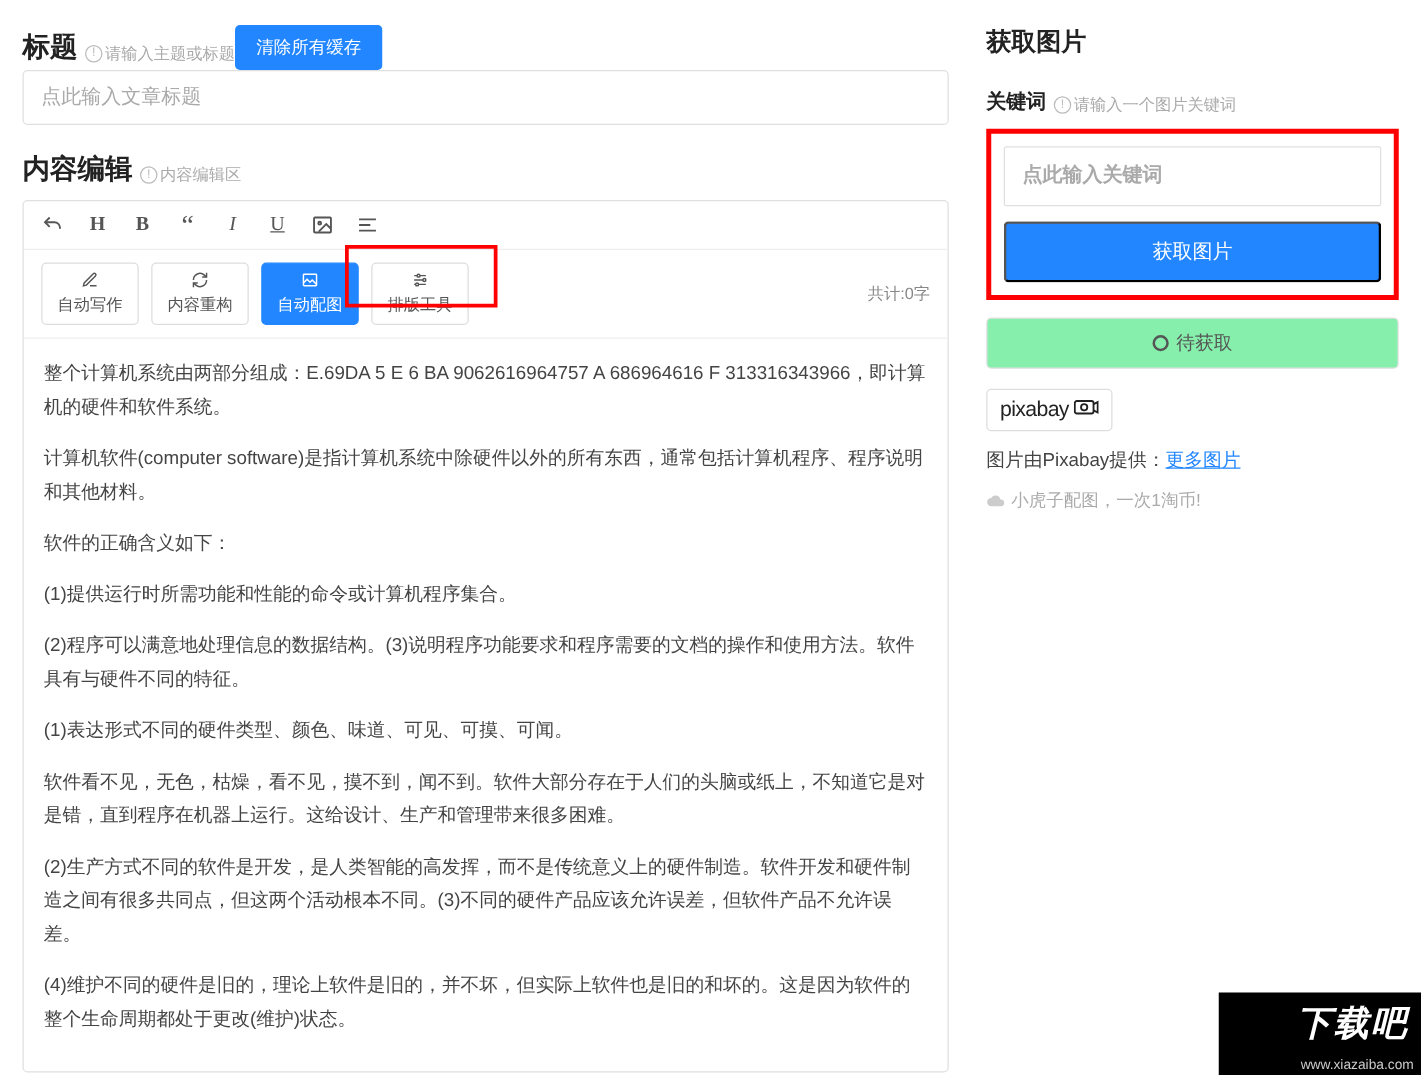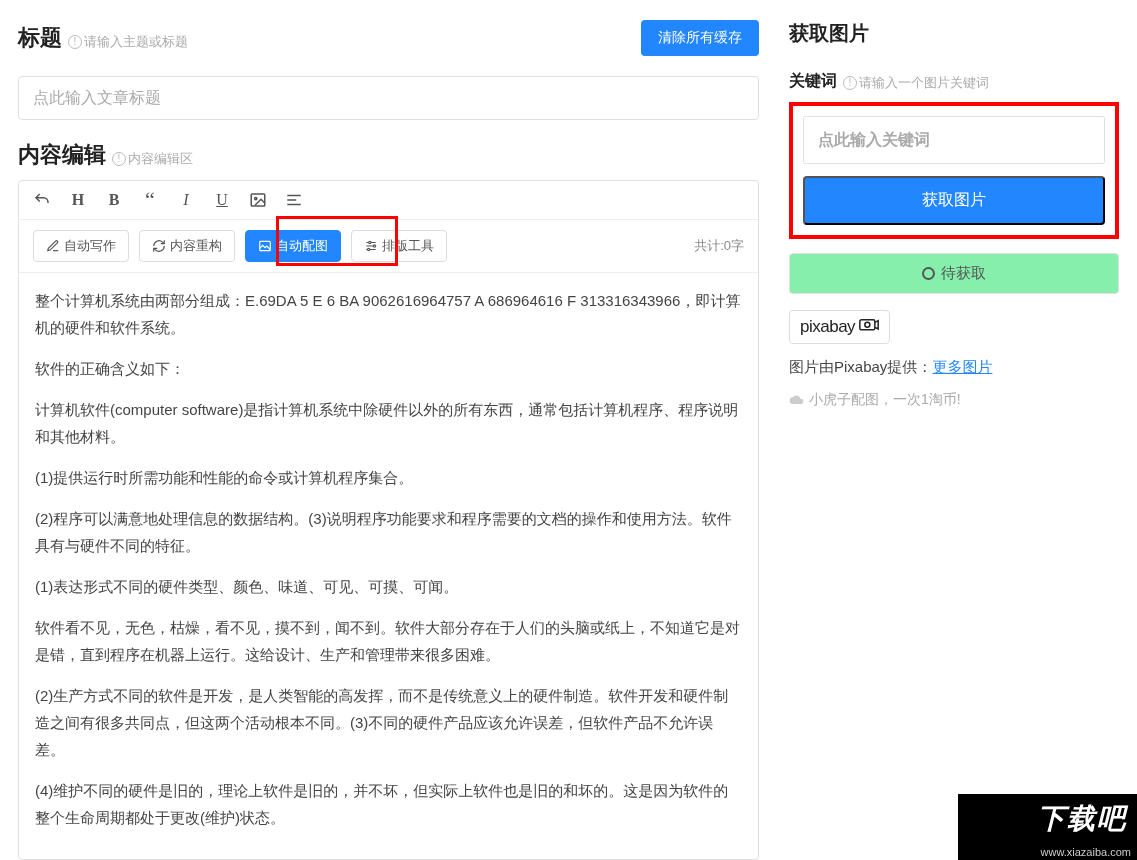--- a/index.html
+++ b/index.html
@@ -1,42 +1,42 @@
 <!DOCTYPE html>
 <html><head>
 <meta charset="utf-8">
 <style>
 * { margin: 0; padding: 0; box-sizing: border-box; }
 body { font-family: -apple-system, "PingFang SC", "Microsoft YaHei", sans-serif; background: #fff; color: #333; }
 .container { display: flex; width: 1137px; height: 860px; }
 .main { width: 777px; padding: 20px 18px 0 18px; }
 .sidebar { width: 360px; padding: 20px 18px 0 12px; position: relative; }
 
-.section-header { display: flex; align-items: center; justify-content: space-between; margin-bottom: 20px; }
+.section-header { display: flex; align-items: center; justify-content: flex-start; margin-bottom: 0; }
 .section-header-left { display: flex; align-items: baseline; gap: 6px; }
 .section-title { font-size: 22px; font-weight: 600; color: #222; }
 .section-hint { font-size: 13px; color: #aaa; display: flex; align-items: center; gap: 2px; }
 .section-hint-icon { display: inline-flex; width: 14px; height: 14px; border: 1px solid #bbb; border-radius: 50%; align-items: center; justify-content: center; font-size: 10px; color: #bbb; }
 
 .btn { display: inline-flex; align-items: center; gap: 4px; padding: 8px 16px; border-radius: 4px; font-size: 14px; cursor: pointer; border: 1px solid transparent; }
 .btn-primary { background: #2186ff; color: #fff; }
 .btn-primary-lg { background: #2186ff; color: #fff; width: 100%; justify-content: center; padding: 12px; font-size: 16px; border-radius: 4px; }
 
 .input-field { width: 100%; padding: 12px 14px; border: 1px solid #e0e0e0; border-radius: 4px; font-size: 16px; color: #333; background: #fff; }
 .input-field::placeholder { color: #aaa; }
 
 .content-section { margin-top: 20px; }
 
 .editor-box { border: 1px solid #e0e0e0; border-radius: 4px; margin-top: 10px; }
 .toolbar-row1 { display: flex; align-items: center; gap: 18px; padding: 10px 14px; border-bottom: 1px solid #eee; }
 .toolbar-icon { width: 18px; height: 18px; display: flex; align-items: center; justify-content: center; color: #555; cursor: pointer; }
 .toolbar-icon svg { width: 18px; height: 18px; }
 
 .toolbar-row2 { display: flex; align-items: center; gap: 10px; padding: 10px 14px; border-bottom: 1px solid #eee; position: relative; }
-.tool-btn { display: inline-flex; align-items: center; gap: 4px; padding: 6px 12px; border: 1px solid #ddd; border-radius: 4px; font-size: 13px; background: #fff; color: #555; cursor: pointer; }
+.tool-btn { display: inline-flex; align-items: center; gap: 4px; padding: 6px 12px; border: 1px solid #ddd; border-radius: 4px; font-size: 13px; background: #fff; color: #555; cursor: pointer; flex-direction: column; }
 .tool-btn.active { background: #2186ff; color: #fff; border-color: #2186ff; }
 .tool-btn-icon { width: 14px; height: 14px; display: inline-flex; }
 .word-count { margin-left: auto; font-size: 13px; color: #888; }
 
 .red-highlight { position: absolute; border: 3px solid #ff0000; pointer-events: none; }
 .red-highlight-1 { left: 257px; top: -4px; width: 122px; height: 50px; }
 
 .editor-content { padding: 14px 16px; font-size: 15px; line-height: 1.8; color: #444; }
 .editor-content p { margin-bottom: 14px; }
 
@@ -54,21 +54,21 @@
 .pixabay-badge { display: inline-flex; gap: 4px; border: 1px solid #ddd; border-radius: 4px; padding: 6px 10px; margin-bottom: 14px; }
 .pixabay-text { font-family: sans-serif; font-size: 17px; color: #222; letter-spacing: -0.5px; }
 .pixabay-icon { width: 20px; height: 14px; }
 
 .image-credit { font-size: 15px; color: #444; margin-bottom: 14px; }
 .image-credit a { color: #2186ff; text-decoration: underline; }
 
 .footer-note { font-size: 14px; color: #aaa; display: flex; align-items: center; gap: 4px; }
 .cloud-icon { width: 16px; height: 12px; }
 
-.watermark { position: absolute; right: 0; bottom: 0; width: 179px; }
+.watermark { position: absolute; right: 0; bottom: 0; width: 162px; }
 .watermark-main { background: #000; color: #fff; font-size: 28px; font-weight: bold; padding: 6px 10px; font-style: italic; letter-spacing: 2px; text-align: right; }
 .watermark-url { background: #000000; color: #ccc; font-size: 11px; padding: 2px 6px; text-align: right; }
 </style>
 </head>
 <body>
 
 <div class="container">
   <div class="main">
 
     <div class="section-header">
@@ -162,22 +162,22 @@
                 </svg>
               </span>
             <span>排版工具</span>
           </button>
           <span class="word-count">共计:0字</span>
           <div class="red-highlight red-highlight-1"></div>
         </div>
 
         <div class="editor-content">
           <p>整个计算机系统由两部分组成：E.69DA 5 E 6 BA 9062616964757 A 686964616 F 313316343966，即计算机的硬件和软件系统。</p>
+          <p>计算机软件(computer software)是指计算机系统中除硬件以外的所有东西，通常包括计算机程序、程序说明和其他材料。</p>
           <p>软件的正确含义如下：</p>
-          <p>计算机软件(computer software)是指计算机系统中除硬件以外的所有东西，通常包括计算机程序、程序说明和其他材料。</p>
           <p>(1)提供运行时所需功能和性能的命令或计算机程序集合。</p>
           <p>(2)程序可以满意地处理信息的数据结构。(3)说明程序功能要求和程序需要的文档的操作和使用方法。软件具有与硬件不同的特征。</p>
           <p>(1)表达形式不同的硬件类型、颜色、味道、可见、可摸、可闻。</p>
           <p>软件看不见，无色，枯燥，看不见，摸不到，闻不到。软件大部分存在于人们的头脑或纸上，不知道它是对是错，直到程序在机器上运行。这给设计、生产和管理带来很多困难。</p>
           <p>(2)生产方式不同的软件是开发，是人类智能的高发挥，而不是传统意义上的硬件制造。软件开发和硬件制造之间有很多共同点，但这两个活动根本不同。(3)不同的硬件产品应该允许误差，但软件产品不允许误差。</p>
           <p>(4)维护不同的硬件是旧的，理论上软件是旧的，并不坏，但实际上软件也是旧的和坏的。这是因为软件的整个生命周期都处于更改(维护)状态。</p>
         </div>
       </div>
     </div>
   </div>

